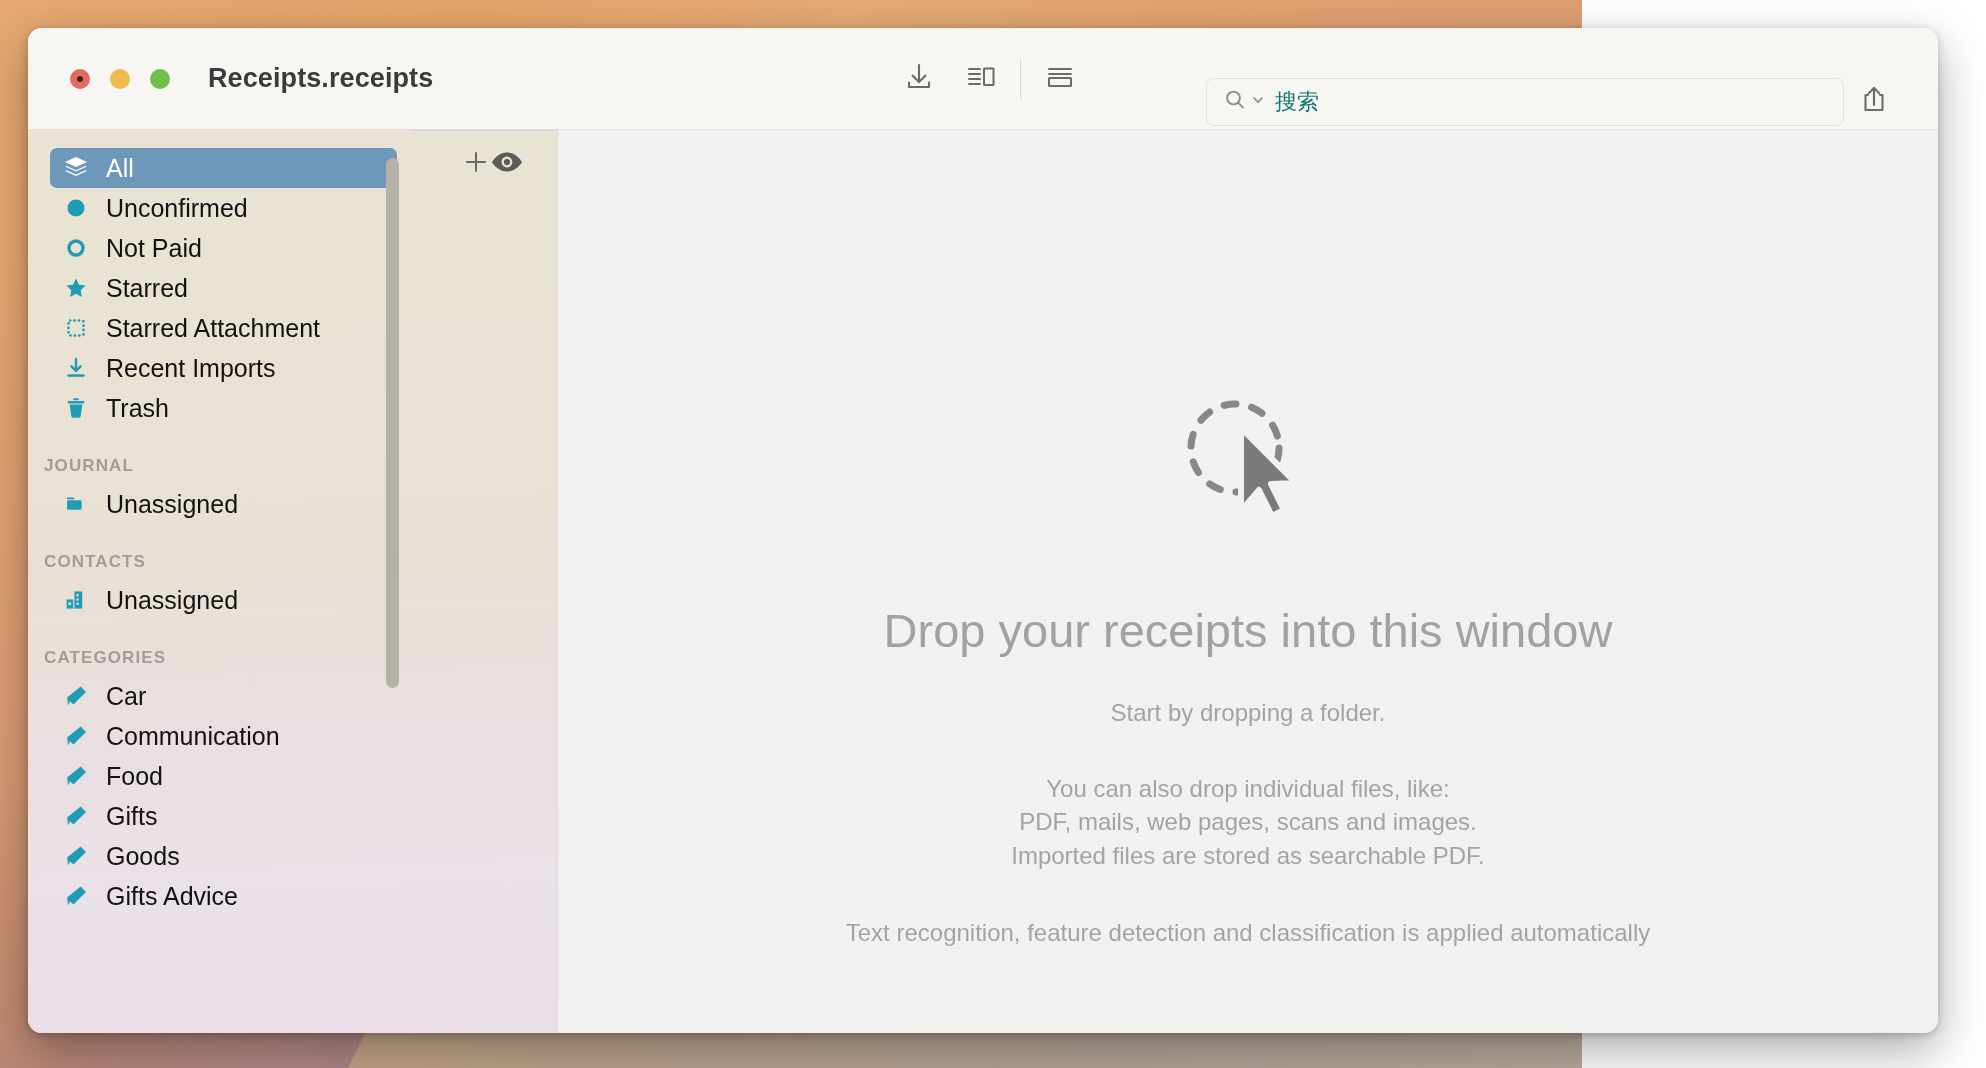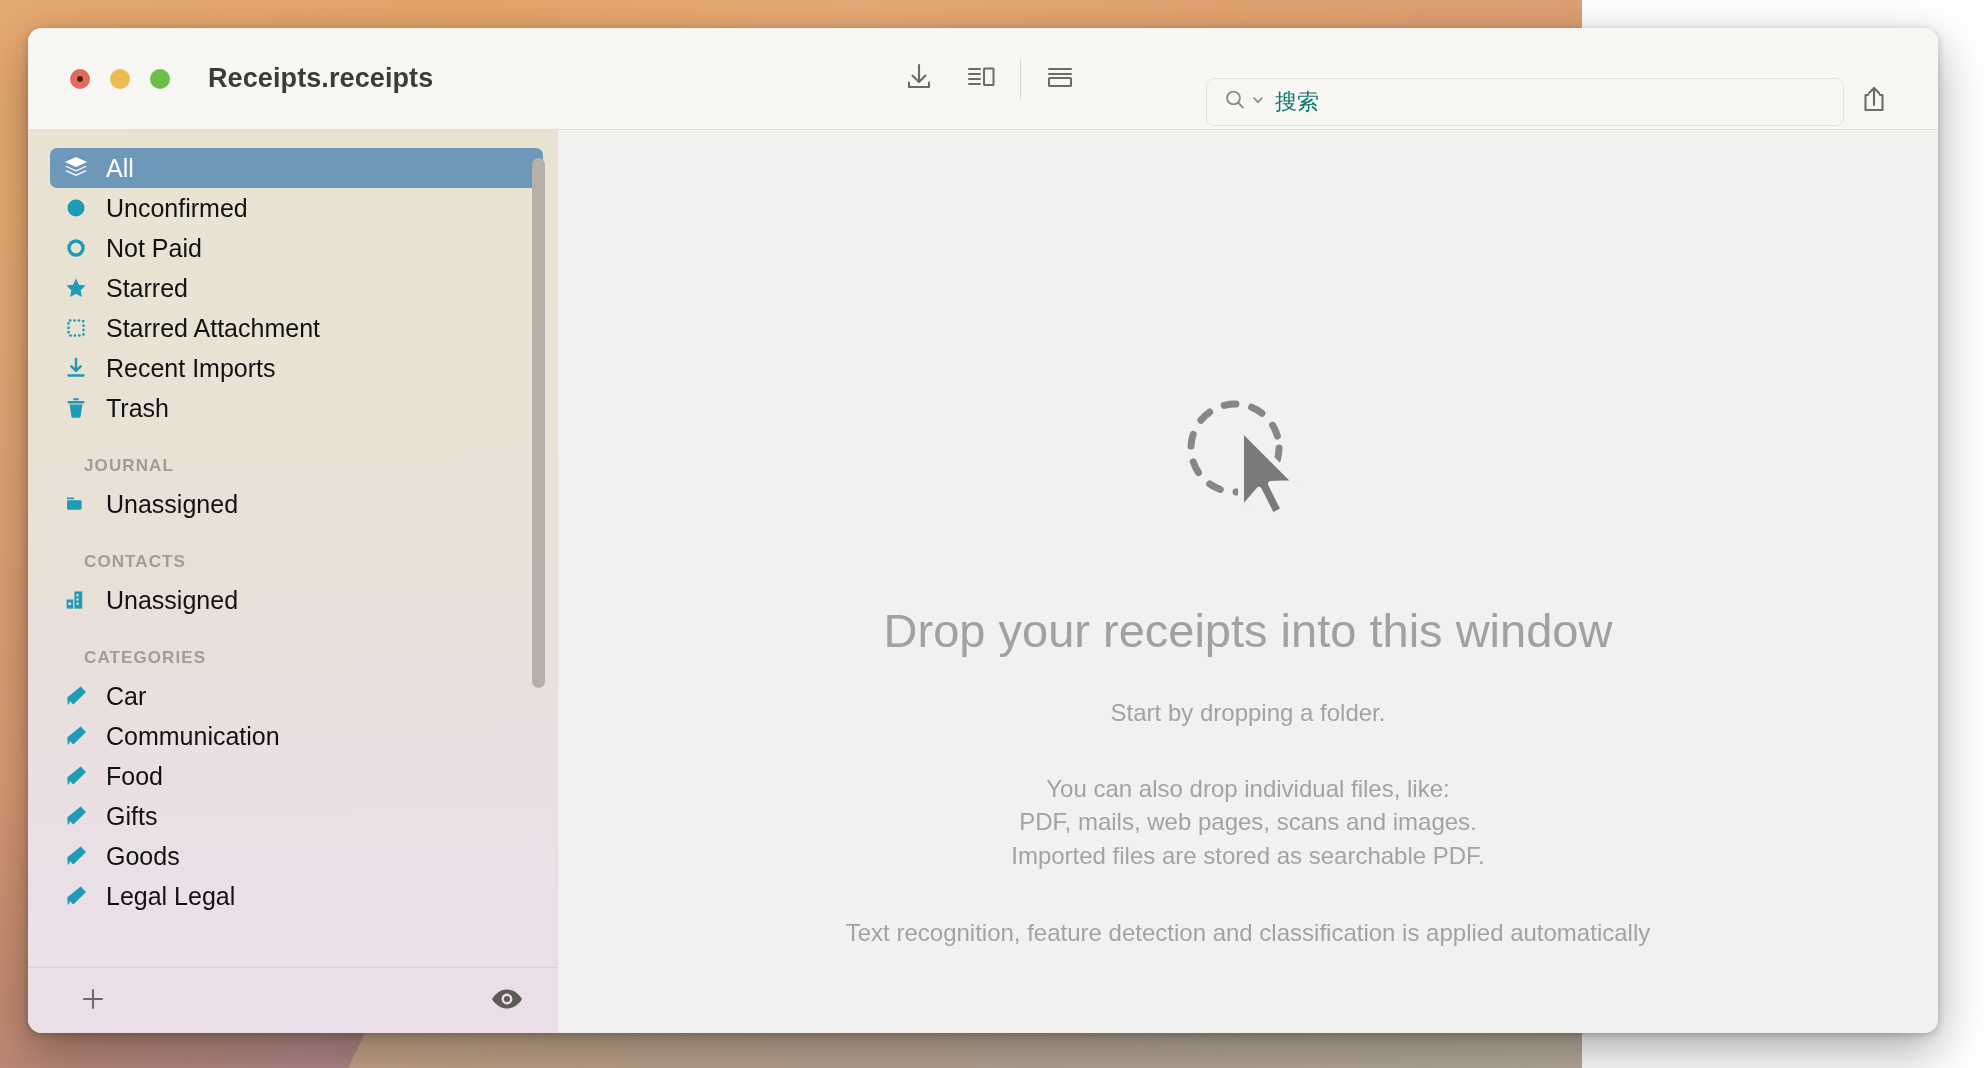--- a/index.html
+++ b/index.html
@@ -115,21 +115,21 @@
     width: 48px; height: 48px;
     display: flex; align-items: center; justify-content: center;
   }
 
   
   #body { flex: 1; display: flex; min-height: 0; }
 
   
   #sidebar {
     width: 530px; flex: 0 0 530px;
-    display: flex; flex-direction: column;
+    display: flex; flex-direction: row;
     background: linear-gradient(178deg, #e8e3d3 0%, #e9e2d4 28%, #e8e0d6 48%, #e9dfe0 66%, #eae0e7 82%, #eadfe8 100%);
     border-right: 1px solid #dedcd8;
     position: relative;
   }
   #sidebar-scroll {
     flex: 1; overflow: hidden;
     padding-top: 18px;
     position: relative;
   }
   .row {
@@ -143,21 +143,21 @@
   .row.selected { background: #6e98ba; }
   .row .label { font-size: 25px; color: #121212; white-space: nowrap; }
   .row.selected .label { color: #ffffff; }
   .row .ico {
     width: 28px; flex: 0 0 28px;
     display: flex; align-items: center; justify-content: center;
   }
   .sec-head {
     font-size: 17px; font-weight: bold; letter-spacing: 1.1px;
     color: #a09c98;
-    margin: 28px 0 8px 56px;
+    margin: 28px 0 8px 16px;
   }
   #scrollbar-track {
     position: absolute; right: 12px; top: 28px;
     width: 13px; height: 530px;
   }
   #scrollbar-thumb {
     width: 13px; height: 100%;
     background: #b5b1a8;
     border-radius: 7px;
   }
@@ -416,21 +416,21 @@
             </span>
             <span class="label">Goods</span>
           </div>
 
           <div class="row">
             <span class="ico">
               <svg width="26" height="26" viewBox="0 0 26 26" fill="#1e9bb5">
                 <path d="M17.6 3.6 L23 9 L10.4 21.6 L7 18.2 L5 22.4 L4.2 14.6 Z"></path>
               </svg>
             </span>
-            <span class="label">Legal Legal</span>
+            <span class="label">Gifts Advice</span>
           </div>
 
           <div id="scrollbar-track">
             <div id="scrollbar-thumb"></div>
           </div>
         </div>
 
         <div id="sidebar-footer">
           <span>
             <svg width="30" height="30" viewBox="0 0 30 30" fill="none" stroke="#6a6a68" stroke-width="2" stroke-linecap="round">

